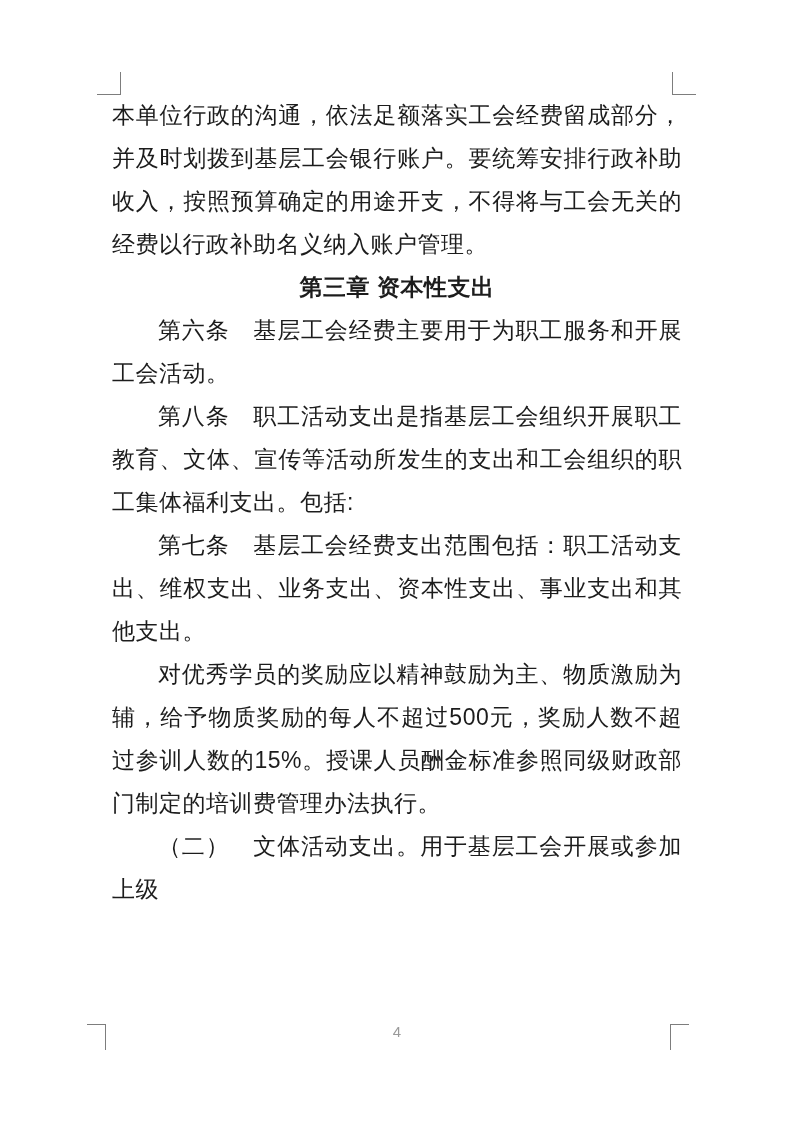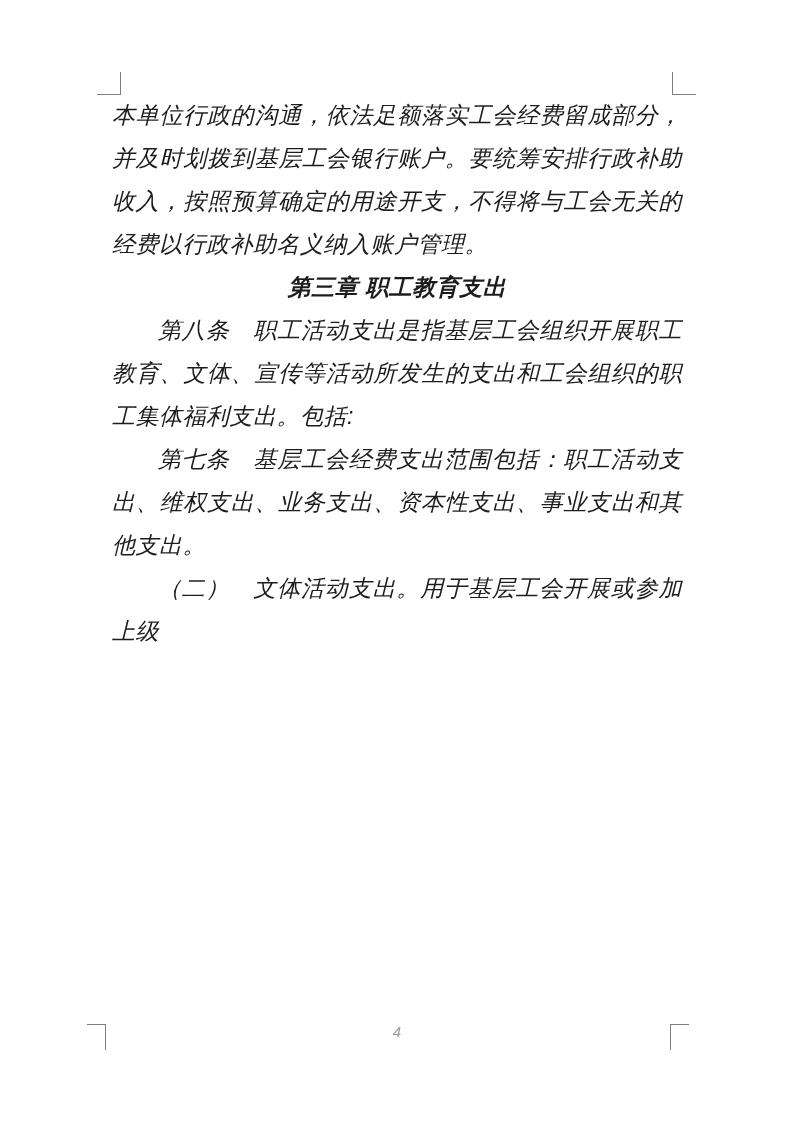--- a/index.html
+++ b/index.html
@@ -7,21 +7,20 @@
     padding: 0;
     background: #ffffff;
   }
   .page {
     position: relative;
     width: 794px;
     height: 1123px;
     background: #ffffff;
     overflow: hidden;
     font-family: "Liberation Sans", sans-serif;
-    font-style: italic;
   }
   .content {
     position: absolute;
     left: 112px;
     top: 94px;
     width: 570px;
     color: #1c1c1c;
     font-size: 23px;
     line-height: 43px;
     text-align: justify;
@@ -94,28 +93,30 @@
 <div class="page">
 
   <span class="crop-mark crop-tl"></span>
   <span class="crop-mark crop-tr"></span>
   <span class="crop-mark crop-bl"></span>
   <span class="crop-mark crop-br"></span>
 
   <div class="content">
     <p class="para-continuation">本单位行政的沟通，依法足额落实工会经费留成部分，并及时划拨到基层工会银行账户。要统筹安排行政补助收入，按照预算确定的用途开支，不得将与工会无关的经费以行政补助名义纳入账户管理。</p>
 
-    <p class="chapter-heading">第三章 职工教育支出</p>
+    <p class="chapter-heading">第三章 资本性支出</p>
 
+    <p class="para-indent">第六条　基层工会经费主要用于为职工服务和开展工会活动。</p>
 
     <p class="para-indent">第八条　职工活动支出是指基层工会组织开展职工教育、文体、宣传等活动所发生的支出和工会组织的职工集体福利支出。包括:</p>
 
     <p class="para-indent">第七条　基层工会经费支出范围包括：职工活动支出、维权支出、业务支出、资本性支出、事业支出和其他支出。</p>
 
 
+    <p class="para-indent">对优秀学员的奖励应以精神鼓励为主、物质激励为辅，给予物质奖励的每人不超过500元，奖励人数不超过参训人数的15%。授课人员酬金标准参照同级财政部门制定的培训费管理办法执行。</p>
 
     <p class="para-indent">（二）　文体活动支出。用于基层工会开展或参加上级</p>
   </div>
 
   <div class="page-footer">
     <span>4</span>
   </div>
 
 </div>
 

